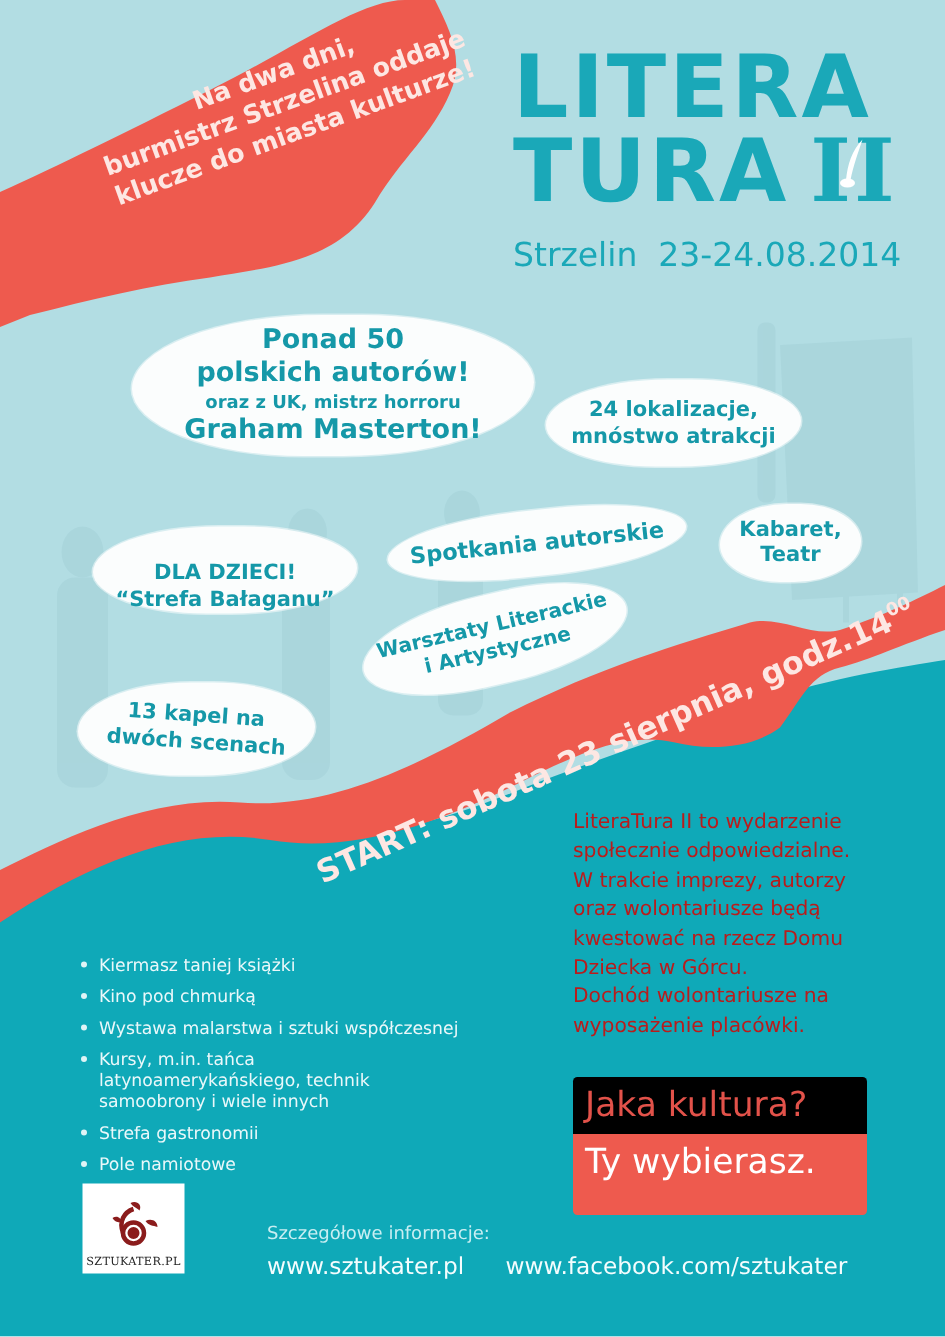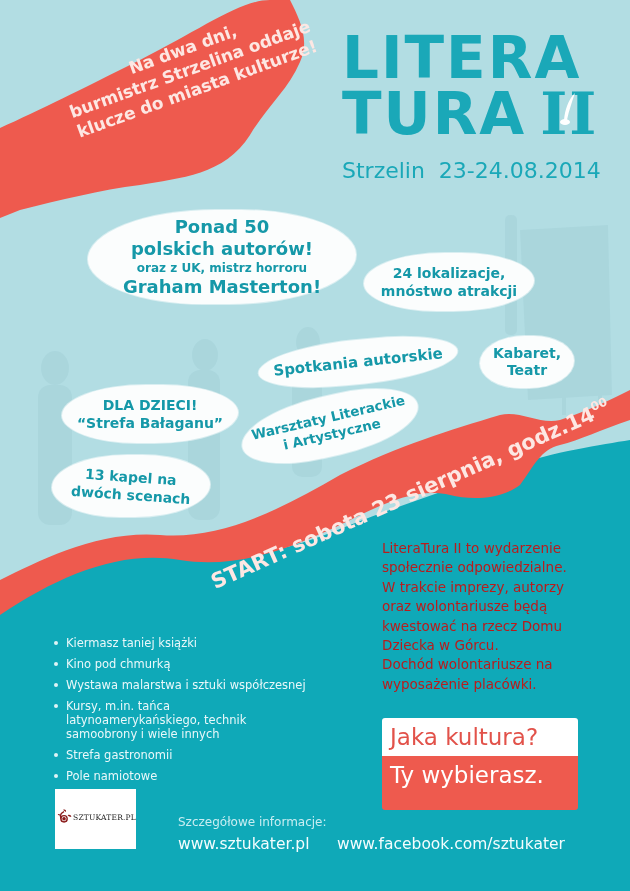--- a/index.html
+++ b/index.html
@@ -25,24 +25,24 @@
 
   
   .section-title { left:56px; top:607px; color:#ffffff; font-size:18px; font-weight:normal; letter-spacing:0.5px; }
   .activities { left:52px; top:636px; list-style:none; margin:0; padding:0; color:#eaf8fa; font-size:11.5px; }
   .activities li { position:relative; padding-left:14px; margin-bottom:7px; line-height:14px; }
   .activities li::before { content:""; position:absolute; left:2px; top:5px; width:4px; height:4px; border-radius:50%; background:#dff4f6; }
 
   .description { left:382px; top:539px; width:240px; color:#b91c1c; font-size:13.5px; line-height:19.4px; }
 
   .slogan { left:382px; top:718px; width:196px; }
-  .slogan-top { background:#ffffff; color:#e2524a; font-size:23px; height:38px; line-height:38px; padding-left:8px; border-radius:3px 3px 0 0; }
+  .slogan-top { background:#000000; color:#e2524a; font-size:23px; height:38px; line-height:38px; padding-left:8px; border-radius:3px 3px 0 0; }
   .slogan-bottom { background:#ee5a4e; color:#ffffff; font-size:23px; height:54px; line-height:38px; padding-left:8px; border-radius:0 0 3px 3px; }
 
-  .logo { left:55px; top:789px; width:81px; height:60px; background:#ffffff; display:flex; flex-direction:row; align-items:center; justify-content:flex-end; padding-bottom:4px; box-sizing:border-box; }
+  .logo { left:55px; top:789px; width:68px; height:60px; background:#ffffff; display:flex; flex-direction:column; align-items:center; justify-content:flex-end; padding-bottom:4px; box-sizing:border-box; }
   .logo-text { font-family:"DejaVu Serif", serif; font-size:7.5px; color:#222; letter-spacing:0.2px; }
 
   .info-label { left:178px; top:815px; color:#c9eef2; font-size:12px; }
   .info-link { top:835px; color:#f4fdfe; font-size:15.5px; }
 </style>
 </head>
 <body>
 
 <div class="poster">
 
@@ -103,21 +103,21 @@
 
   <div class="cloud" style="left:258px;top:340px;width:200px;height:44px;transform:rotate(-6deg);">
     <span style="font-size:15px;">Spotkania autorskie</span>
   </div>
 
   <div class="cloud" style="left:480px;top:336px;width:94px;height:52px;">
     <span style="font-size:14px;line-height:17px;">Kabaret,</span>
     <span style="font-size:14px;line-height:17px;">Teatr</span>
   </div>
 
-  <div class="cloud" style="left:62px;top:385px;width:176px;height:58px;">
+  <div class="cloud" style="left:62px;top:351px;width:176px;height:58px;justify-content:flex-end;">
     <span style="font-size:14px;line-height:18px;">DLA DZIECI!</span>
     <span style="font-size:14px;line-height:18px;">“Strefa Bałaganu”</span>
   </div>
 
   <div class="cloud" style="left:240px;top:396px;width:180px;height:60px;transform:rotate(-13deg);">
     <span style="font-size:13.5px;line-height:17px;">Warsztaty Literackie</span>
     <span style="font-size:13.5px;line-height:17px;">i Artystyczne</span>
   </div>
 
   <div class="cloud" style="left:52px;top:455px;width:158px;height:62px;">

